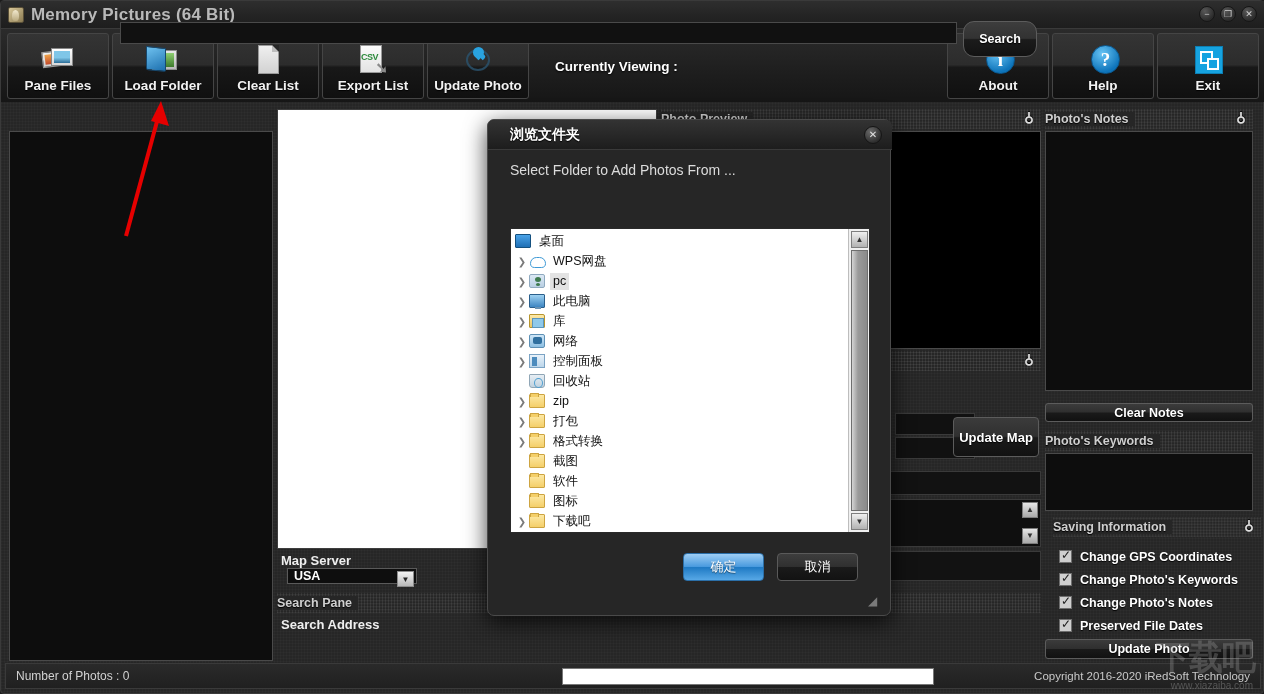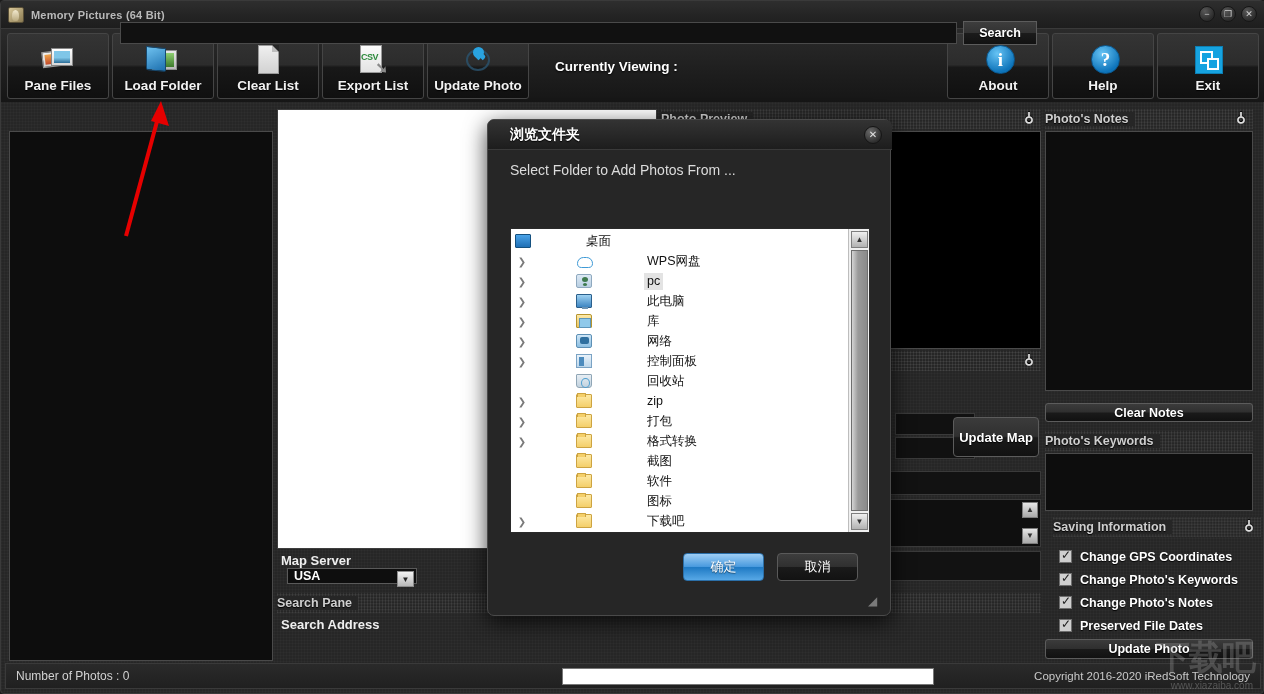--- a/index.html
+++ b/index.html
@@ -31,21 +31,21 @@
     background: linear-gradient(135deg,#d9c89a,#8a7a52);
     border: 1px solid #5a5038; border-radius: 2px;
     position: relative;
   }
   .title-icon::after {
     content: ""; position: absolute; left: 3px; top: 2px;
     width: 7px; height: 11px; border-radius: 50% 50% 40% 40%;
     background: linear-gradient(#f2e9cf, #b9a97e);
   }
   .title-text {
-    color: #b9b9b9; font-size: 11px; font-weight: bold;
+    color: #b9b9b9; font-size: 17px; font-weight: bold;
     letter-spacing: .2px;
   }
   .winbtns { position: absolute; right: 8px; top: 5px; display: flex; gap: 5px; }
   .winbtn {
     width: 16px; height: 16px; border-radius: 50%;
     background: radial-gradient(circle at 35% 30%, #585858, #2c2c2c 70%);
     border: 1px solid #161616;
     display: flex; align-items: center; justify-content: center;
     color: #cfcfcf; font-size: 9px; line-height: 1;
   }
@@ -180,23 +180,23 @@
 
   
   .search-pane { position:absolute; left:276px; top:592px; width:764px; height:60px; }
   .search-pane .panel-head { width:764px; }
   .sa-label { position:absolute; left:4px; top:24px; color:#efefef; font-size:13px; font-weight:bold; }
   .sa-input {
     position:absolute; left:119px; top:21px; width:837px; height:22px;
     background:#111; border:1px solid #4a4a4a;
   }
   .search-btn {
-    position:absolute; left:962px; top:20px; width:74px; height:24px;
+    position:absolute; left:962px; top:20px; width:74px; height:36px;
     background: linear-gradient(#3d3d3d 0%, #323232 48%, #1b1b1b 52%, #121212 100%);
-    border:1px solid #5c5c5c; border-radius:0;
+    border:1px solid #5c5c5c; border-radius:11px;
     color:#fff; font-size:12.5px; font-weight:bold;
     display:flex; align-items:center; justify-content:center;
     text-shadow:0 1px 1px #000; cursor:pointer;
   }
 
   
   .preview-panel { position:absolute; left:660px; top:108px; width:380px; height:240px; }
   .preview-panel .panel-head { width:380px; }
   .preview-body { position:absolute; left:0; top:22px; width:380px; height:218px;
     background:#000; border:1px solid #4a4a4a; }
@@ -301,21 +301,21 @@
     position:absolute; left:22px; top:42px; color:#dcdcdc; font-size:14px;
   }
   .tree-box {
     position:absolute; left:22px; top:108px; width:360px; height:305px;
     background:#fff; border:1px solid #2a2a2a;
     overflow:hidden;
   }
   .tree-list { position:absolute; left:0; top:0; width:337px; height:303px; padding-top:2px; }
   .tree-item {
     display:flex; align-items:center; height:20px; padding-left:4px;
-    font-size:12.5px; color:#111; cursor:pointer;gap:47px;
+    font-size:12.5px; color:#111; cursor:pointer;
   }
   .tree-item.sel .tname { background:#e3e3e3; }
   .twisty { width:14px; flex:none; color:#7a7a7a; font-size:10px; text-align:center; }
   .ticon { width:16px; height:14px; flex:none; margin-right:5px; position:relative; }
   .tname { padding:0 3px; line-height:17px; }
 
   .ic-desktop { background:linear-gradient(#4aa3e8,#1f6fb5); border:1px solid #14507f; border-radius:1px; }
   .ic-cloud { background:none; }
   .ic-cloud::before {
     content:""; position:absolute; left:1px; top:3px; width:14px; height:9px;

